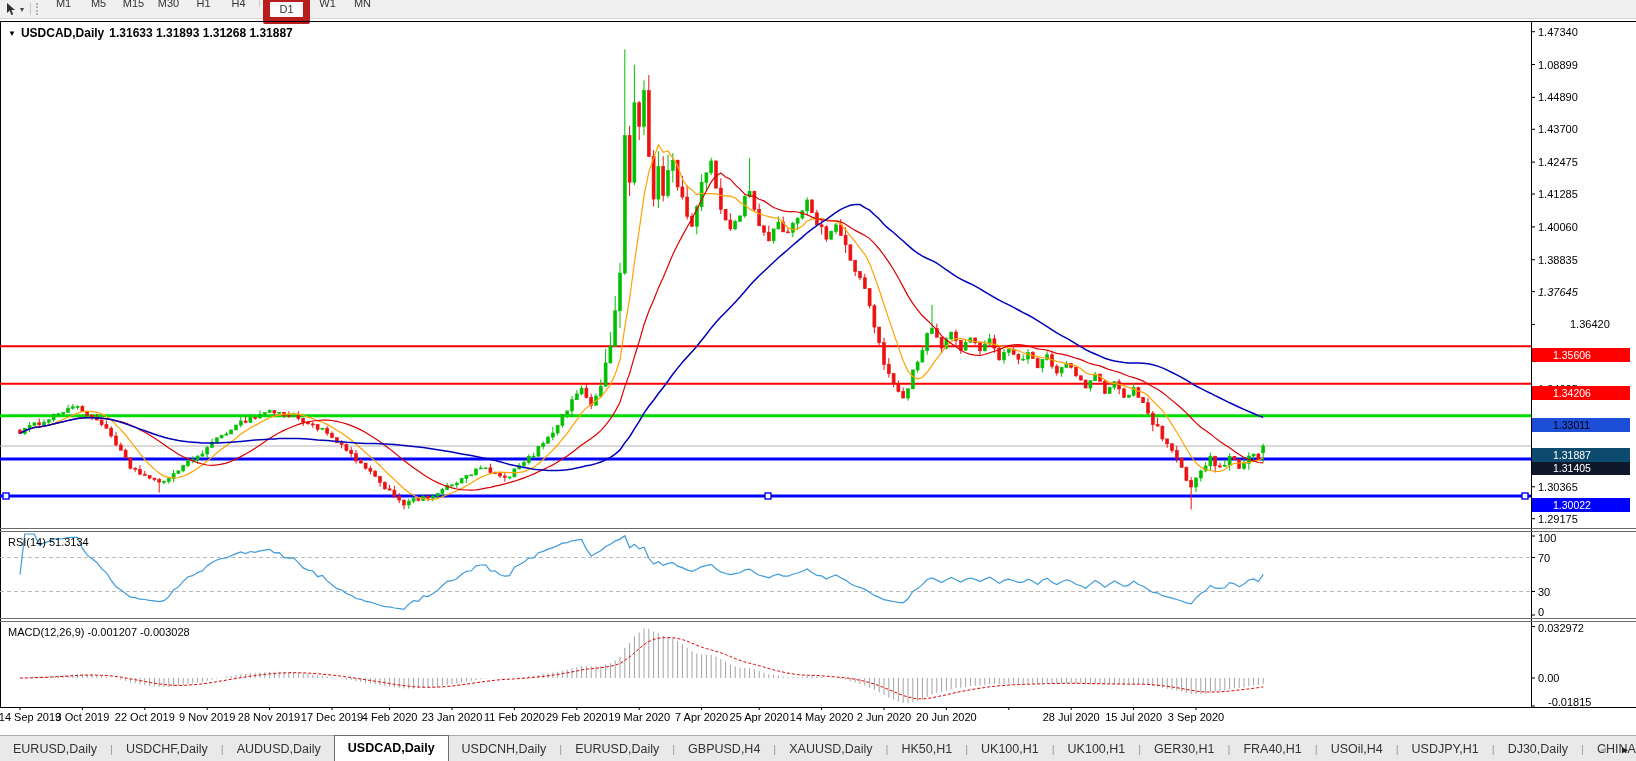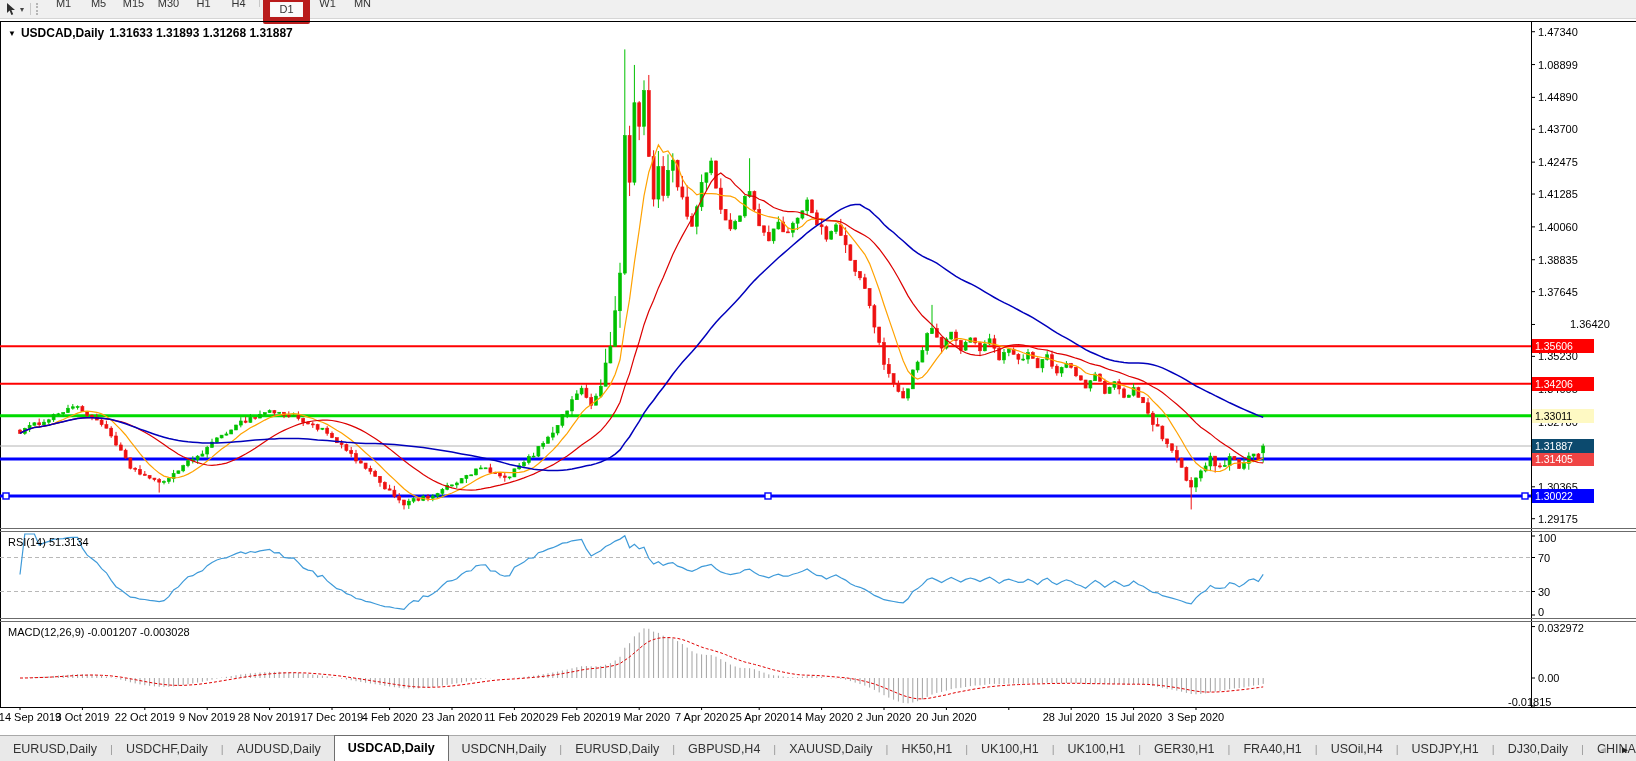--- a/index.html
+++ b/index.html
@@ -16,21 +16,21 @@
           border:1px solid transparent;border-radius:2px;cursor:default;}
   .tf-btn.active{background:#fbfbfb;border:7px solid #b91c1c;box-shadow:inset 0 0 1px #ddd;}
   #chart-svg{position:absolute;left:0;top:0;}
   
   #chart-title{position:absolute;left:8px;top:26px;font-size:12px;font-weight:bold;color:#000;
                display:flex;align-items:center;gap:5px;}
   #chart-title .tri{font-size:8px;}
   
   .axis-label{position:absolute;left:1538px;transform:translateY(-50%);font-size:11px;color:#000;white-space:nowrap;}
   .price-badge{position:absolute;left:1532px;transform:translateY(-50%);font-size:10.5px;
-               padding:0 3px;height:14px;line-height:14px;color:#fff;white-space:nowrap;min-width:56px;}
+               padding:0 21px;height:14px;line-height:14px;color:#fff;white-space:nowrap;min-width:56px;margin-top:9px;}
   .date-label{position:absolute;top:711px;transform:translateX(-50%);font-size:11px;color:#000;white-space:nowrap;}
   .ind-label{position:absolute;left:8px;font-size:11px;color:#000;white-space:nowrap;}
   
   #tabbar{position:absolute;left:0;top:735px;width:1636px;height:26px;background:#e9e9e9;
           border-top:1px solid #a9a9a9;display:flex;align-items:center;font-size:12.5px;color:#333;}
   .tab{padding:0 13px;height:24px;line-height:24px;cursor:default;white-space:nowrap;}
   .tab.active{background:#ffffff;border:1px solid #6e6e6e;border-bottom:none;font-weight:bold;color:#000;
               height:25px;line-height:25px;margin-top:-2px;}
   .tab-sep{color:#9a9a9a;font-size:11px;}
   #tab-arrows{position:absolute;right:6px;top:0;height:26px;display:flex;align-items:center;gap:12px;font-size:10px;}
@@ -953,39 +953,39 @@
 
   <div id="labels">
       <div class="axis-label" style="top: 31.7051px; left: 1538px;">1.47340</div>
       <div class="axis-label" style="top: 64.5473px; left: 1538px;">1.08899</div>
       <div class="axis-label" style="top: 97.3896px; left: 1538px;">1.44890</div>
       <div class="axis-label" style="top: 129.293px; left: 1538px;">1.43700</div>
       <div class="axis-label" style="top: 162.136px; left: 1538px;">1.42475</div>
       <div class="axis-label" style="top: 194.04px; left: 1538px;">1.41285</div>
       <div class="axis-label" style="top: 226.882px; left: 1538px;">1.40060</div>
       <div class="axis-label" style="top: 259.724px; left: 1538px;">1.38835</div>
-      <div class="axis-label" style="top: 291.628px; left: 1538px;">1.37645</div>
+      <div class="axis-label" style="top: 291.628px; left: 1538px; font-style: italic;">1.37645</div>
       <div class="axis-label" style="top: 324.47px; left: 1538px; margin-left: 32px;">1.36420</div>
       <div class="axis-label" style="top: 356.374px; left: 1538px;">1.35230</div>
       <div class="axis-label" style="top: 389.216px; left: 1538px;">1.34005</div>
       <div class="axis-label" style="top: 422.059px; left: 1538px;">1.32780</div>
       <div class="axis-label" style="top: 454.901px; left: 1538px;">1.31555</div>
       <div class="axis-label" style="top: 486.805px; left: 1538px;">1.30365</div>
       <div class="axis-label" style="top: 518.709px; left: 1538px;">1.29175</div>
       <div class="axis-label" style="top: 538px; left: 1538px;">100</div>
       <div class="axis-label" style="top: 557.5px; left: 1538px;">70</div>
       <div class="axis-label" style="top: 591.5px; left: 1538px;">30</div>
       <div class="axis-label" style="top: 612px; left: 1538px;">0</div>
       <div class="axis-label" style="top: 628px; left: 1538px;">0.032972</div>
       <div class="axis-label" style="top: 678px; left: 1538px;">0.00</div>
-      <div class="axis-label" style="top: 702px; left: 1508px; text-align: right;">-0.01815</div>
+      <div class="axis-label" style="top: 702px; left: 1548px; text-align: right;">-0.01815</div>
       <div class="price-badge" style="top: 346.294px; background: rgb(255, 0, 0); color: rgb(255, 255, 255);">1.35606</div>
       <div class="price-badge" style="top: 383.828px; background: rgb(255, 0, 0); color: rgb(255, 255, 255);">1.34206</div>
-      <div class="price-badge" style="top: 415.866px; background: #fef9c3; color: rgb(0, 0, 0);">1.33011</div>
-      <div class="price-badge" style="top: 458.922px; background: #ef4444; color: rgb(255, 255, 255);">1.31405</div>
+      <div class="price-badge" style="top: 415.866px; background: #1d4ed8; color: rgb(0, 0, 0);">1.33011</div>
+      <div class="price-badge" style="top: 458.922px; background: #0f172a; color: rgb(255, 255, 255);">1.31405</div>
       <div class="price-badge" style="top: 496.001px; background: rgb(0, 0, 255); color: rgb(255, 255, 255);">1.30022</div>
       <div class="price-badge" style="top: 446px; background: #0c4a6e; color: rgb(255, 255, 255);">1.31887</div>
       <div class="date-label" style="top: 711px; left: 30px;">14 Sep 2019</div>
       <div class="date-label" style="top: 711px; left: 82.4px;">3 Oct 2019</div>
       <div class="date-label" style="top: 711px; left: 144.8px;">22 Oct 2019</div>
       <div class="date-label" style="top: 711px; left: 207.2px;">9 Nov 2019</div>
       <div class="date-label" style="top: 711px; left: 261px; margin-left: 8px;">28 Nov 2019</div>
       <div class="date-label" style="top: 711px; left: 332px;">17 Dec 2019</div>
       <div class="date-label" style="top: 711px; left: 389.6px;">4 Feb 2020</div>
       <div class="date-label" style="top: 711px; left: 452px;">23 Jan 2020</div>

